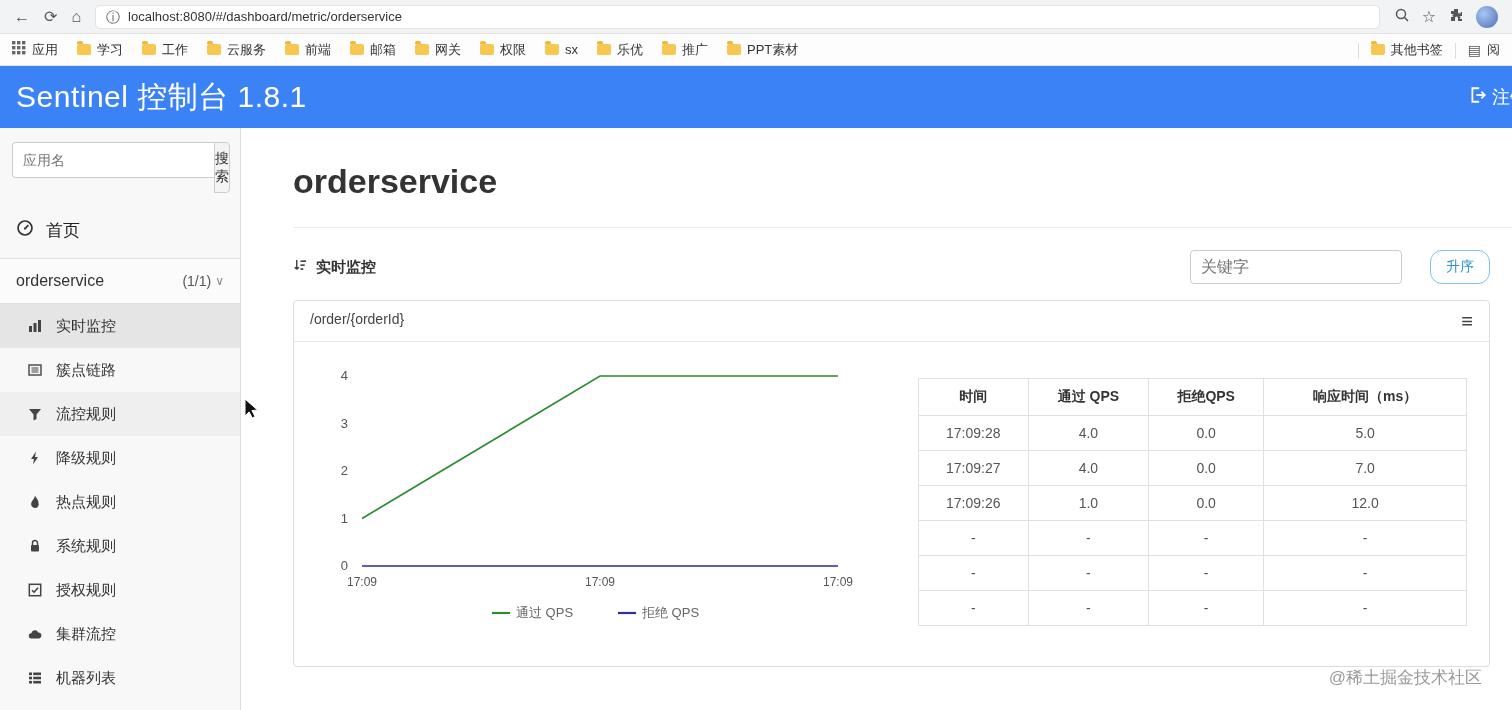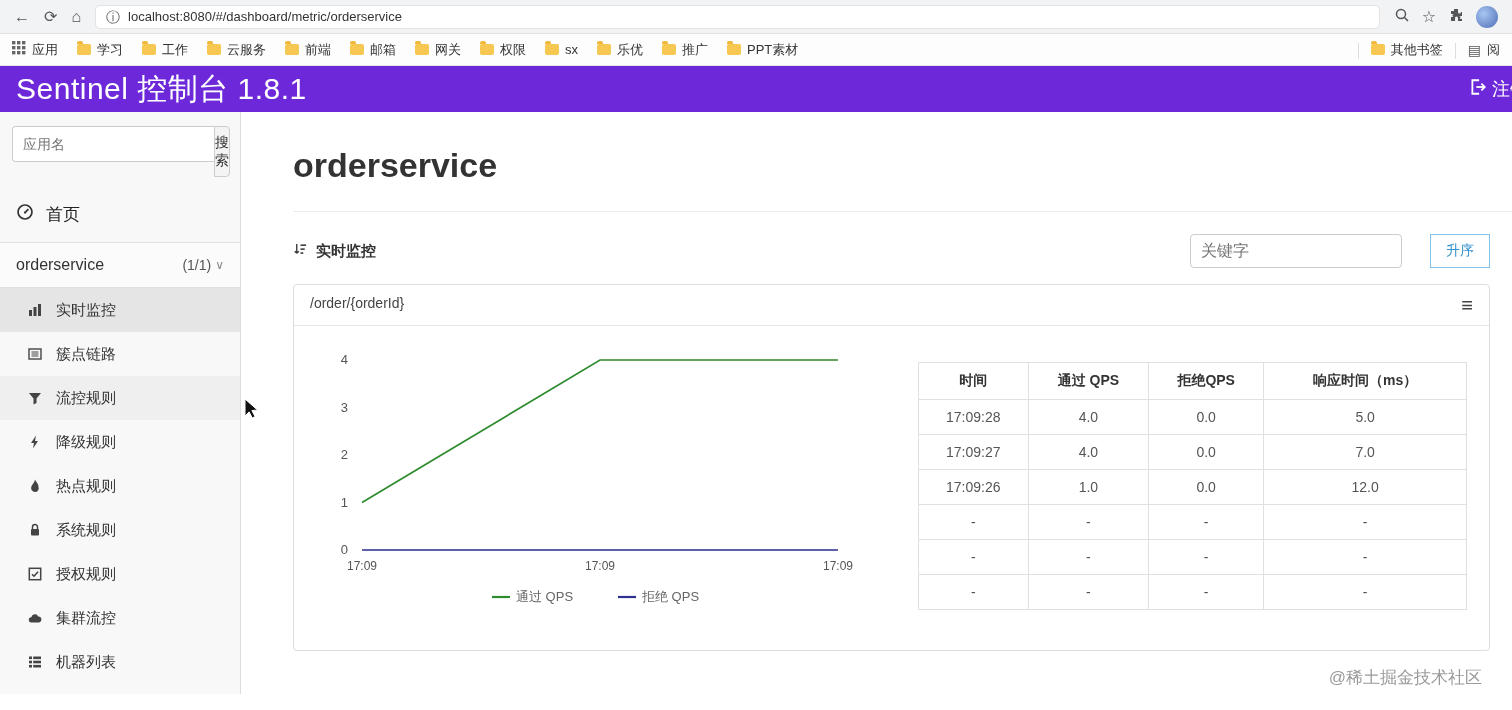--- a/index.html
+++ b/index.html
@@ -21,21 +21,21 @@
     display:flex; align-items:center; gap:19px; padding:0 12px; font-size:13px; color:#333;
     white-space:nowrap; overflow:hidden; }
   .bm { display:flex; align-items:center; gap:6px; }
   .folder { width:14px; height:11px; background:#f6c852; border-radius:2px; position:relative; display:inline-block; }
   .folder::before { content:""; position:absolute; top:-3px; left:0; width:6px; height:3px;
     background:#f0b93c; border-radius:2px 2px 0 0; }
   .bm-right { margin-left:auto; display:flex; align-items:flex-end; gap:12px; }
   .vsep { width:1px; height:16px; background:#ddd; }
 
   
-  .app-header { height:46px; background:#6d28d9; color:#fff; display:flex; align-items:center;
+  .app-header { height:62px; background:#3b82f6; color:#fff; display:flex; align-items:center;
     padding:0 16px; position:relative; overflow:hidden; }
   .app-title { font-size:30px; font-weight:500; letter-spacing:.5px; }
   .logout { position:absolute; right:-16px; top:50%; transform:translateY(-50%);
     display:flex; align-items:center; gap:5px; font-size:18px; }
 
   
   .layout { display:flex; height:582px; }
   .sidebar { width:241px; background:#f8f8f8; border-right:1px solid #ddd; flex:none; }
   .search-group { display:flex; margin:14px 26px 10px 12px; }
   .search-input { flex:1; height:36px; border:1px solid #ccc; border-right:none;
@@ -56,21 +56,21 @@
   
   .main { flex:1; background:#fff; padding:0 22px 0 52px; overflow:hidden; position:relative; }
   .page-title { font-size:34px; font-weight:700; color:#333; margin-top:34px; }
   .title-divider { border-bottom:1px solid #ececec; margin:26px -22px 0 0; }
   .section-toolbar { display:flex; align-items:center; margin-top:22px; }
   .section-title-wrap { display:flex; align-items:center; gap:8px; font-size:15px; font-weight:700; color:#333; }
   .toolbar-right { margin-left:auto; display:flex; align-items:center; gap:28px; }
   .keyword-input { width:212px; height:34px; border:1px solid #ccc; border-radius:4px;
     padding:0 10px; font-size:16px; color:#333; outline:none; }
   .asc-btn { height:34px; padding:0 15px; background:#fff; border:1px solid #7ec3e8;
-    border-radius:0; color:#3492cf; font-size:14px; cursor:pointer; }
+    border-radius:12px; color:#3492cf; font-size:14px; cursor:pointer; }
 
   .metric-card { margin-top:16px; border:1px solid #ddd; border-radius:4px; background:#fff; }
   .card-header { display:flex; align-items:flex-start; padding:10px 16px; border-bottom:1px solid #e5e5e5;
     font-size:14px; color:#444; }
   .hamburger { margin-left:auto; font-size:20px; color:#444; line-height:1; cursor:pointer; }
   .card-body { display:flex; padding:22px 12px 26px 4px; }
   .chart-wrap { width:584px; flex:none; }
   svg.qps-chart text { font-family:"Liberation Sans","DejaVu Sans",sans-serif; }
   .table-wrap { flex:1; margin:14px 10px 0 36px; }
   table.metric-table { width:100%; border-collapse:collapse; font-size:14px; }

